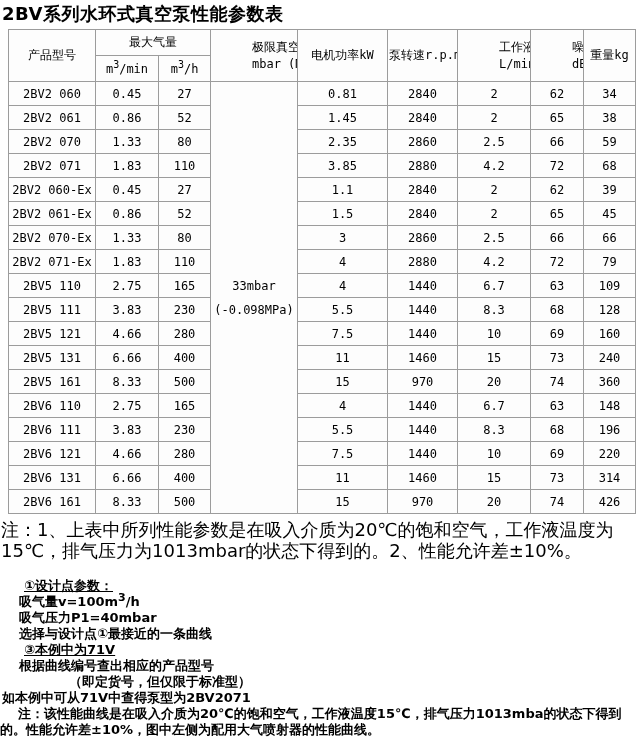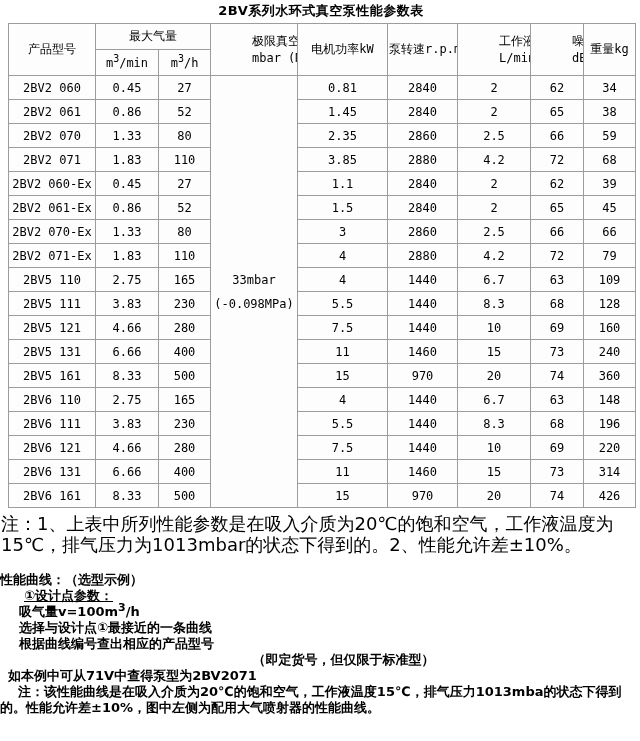--- a/index.html
+++ b/index.html
@@ -13,25 +13,24 @@
     margin: 0; padding: 0;
     width: 640px; height: 741px;
     background: var(--bg);
     color: var(--text);
     font-family: "DejaVu Sans", "Liberation Sans", sans-serif;
     font-size: 13px;
     overflow: hidden;
   }
   .page { width: 640px; }
   .doc-title {
-    font-size: 13px;
+    font-size: 18px;
     font-weight: bold;
     margin: 2px 0 3px 2px;
     letter-spacing: 0.5px;
-    text-align: center;
   }
   table.spec {
     border-collapse: collapse;
     table-layout: fixed;
     margin-left: 8px;
     width: 627px;
     font-family: "DejaVu Sans Mono", "DejaVu Sans", monospace;
     font-size: 12px;
   }
   table.spec th, table.spec td {
@@ -53,25 +52,25 @@
     margin: 5px 0 0 1px;
     line-height: 21px;
     font-size: 18px;
   }
   .curve-block {
     font-weight: bold;
     margin-top: 17px;
     font-size: 13px;
   }
   .ln { line-height: 16px; white-space: nowrap; }
-  .i0 { padding-left: 8px; }
+  .i0 { padding-left: 2px; }
   .ih { padding-left: 0; }
   .i1 { padding-left: 24px; text-decoration: underline; }
   .i2 { padding-left: 19px; }
-  .i3 { padding-left: 47px; text-align: center; }
+  .i3 { padding-left: 69px; }
   .curve-note {
     margin: 0;
     text-indent: 18px;
     line-height: 16px;
     white-space: normal;
   }
   sup.s3 { font-size: 11px; line-height: 0; }
 </style>
 </head>
 <body>
@@ -301,23 +300,24 @@
           <td>20</td>
           <td>74</td>
           <td>426</td>
         </tr>
       </tbody>
   </table>
 
   <p class="table-note">注：1、上表中所列性能参数是在吸入介质为20℃的饱和空气，工作液温度为15℃，排气压力为1013mbar的状态下得到的。2、性能允许差±10%。</p>
 
   <div class="curve-block">
-    <div class="ln ih">性能曲线：（选型示例）</div>
     <div class="ln i1">①设计点参数：</div>
     <div class="ln i2"><span>吸气量v=100m</span><sup class="s3">3</sup><span>/h</span></div>
+    <div class="ln i2">吸气压力P1=40mbar</div>
     <div class="ln i2">选择与设计点①最接近的一条曲线</div>
+    <div class="ln i1">③本例中为71V</div>
     <div class="ln i2">根据曲线编号查出相应的产品型号</div>
     <div class="ln i3">（即定货号，但仅限于标准型）</div>
     <div class="ln i0">如本例中可从71V中查得泵型为2BV2071</div>
     <p class="curve-note">注：该性能曲线是在吸入介质为20℃的饱和空气，工作液温度15℃，排气压力1013mba的状态下得到的。性能允许差±10%，图中左侧为配用大气喷射器的性能曲线。</p>
   </div>
 
 </div>
 
 </body></html>

